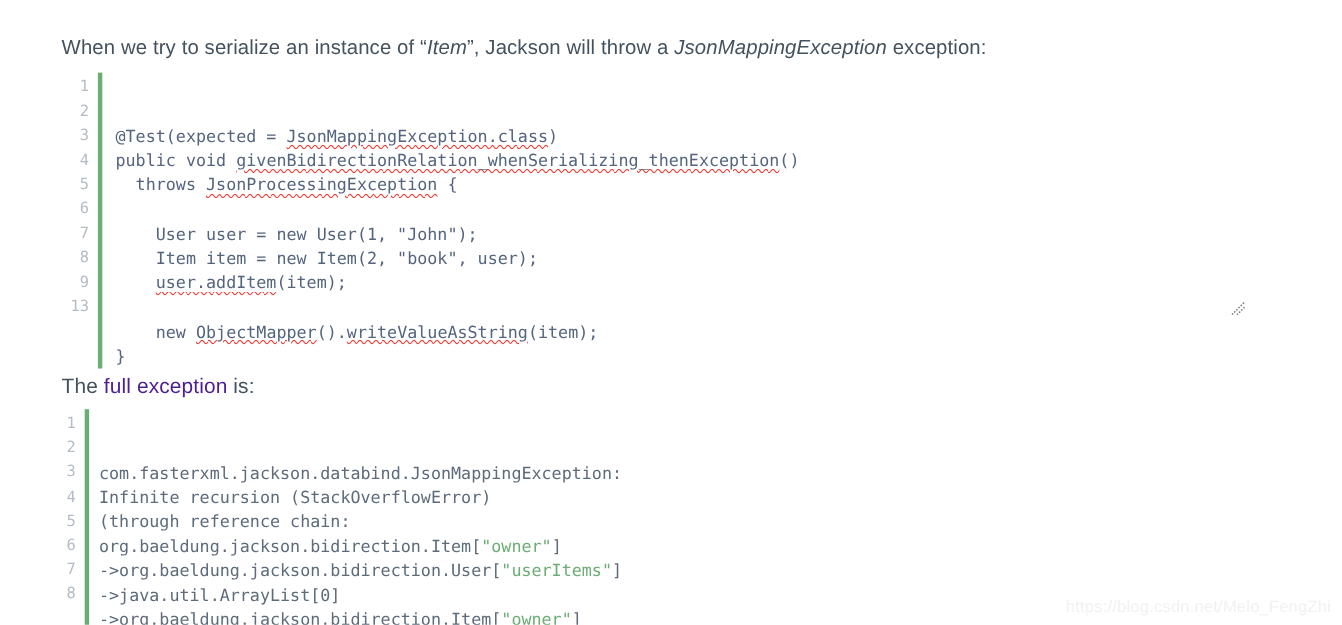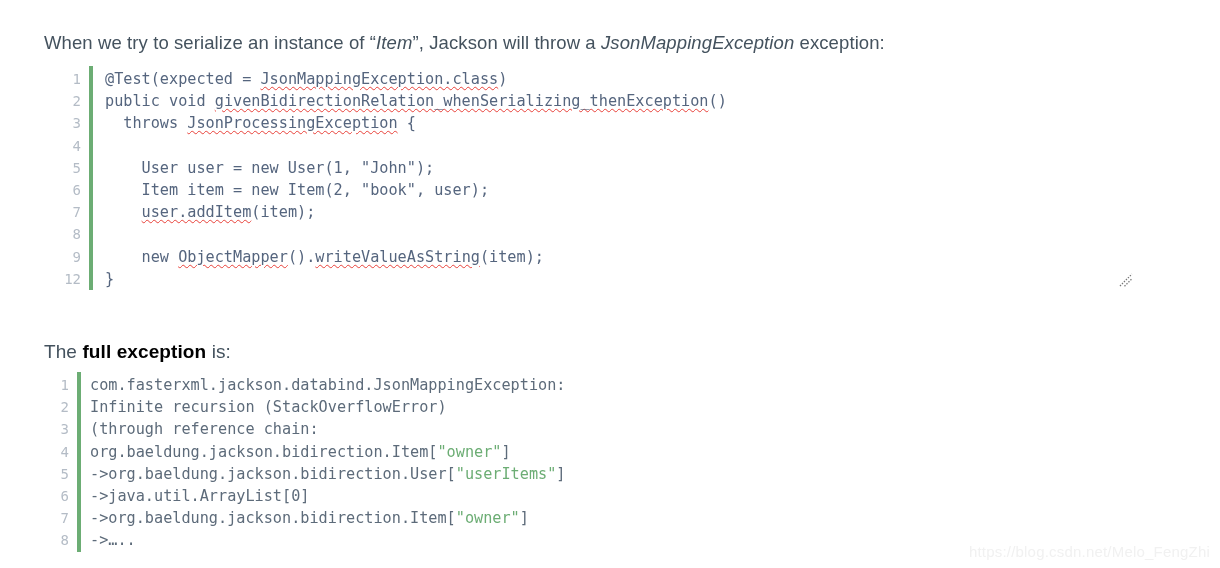--- a/index.html
+++ b/index.html
@@ -13,29 +13,29 @@
     position: relative;
     overflow: hidden;
     font-family: "Liberation Sans", sans-serif;
     color: #3b4a56;
     -webkit-font-smoothing: antialiased;
   }
 
   
   .prose {
     position: absolute;
-    left: 44px;
+    left: 56px;
     font-size: 18.5px;
     line-height: 1.35;
     color: #44525e;
     white-space: nowrap;
     letter-spacing: 0.1px;
   }
   .prose .it { font-style: italic; }
-  .prose .bold { font-weight: bold; color: #000000; }
+  .prose .bold { font-weight: normal; color: #4c1d95; }
 
   #intro-paragraph { top: 12px; }
   #full-exception-paragraph { top: 320px; font-size: 19px; }
 
   
   .code-block {
     position: absolute;
     background: #ffffff;
     font-family: "DejaVu Sans Mono", "Liberation Mono", monospace;
   }
@@ -57,20 +57,21 @@
   }
 
   .accent-bar {
     flex: 0 0 auto;
     background: #6cad74;
   }
 
   .code-area {
     flex: 1 1 auto;
     white-space: pre;
+    margin-top: 45px;
   }
   .code-area .cl { display: block; }
 
   
   #code-block-serialize {
     left: 55px;
     top: 66px;
     width: 1115px;
     height: 228px;
   }
@@ -164,21 +165,21 @@
     <div class="gutter">
         <span class="ln">1</span>
         <span class="ln">2</span>
         <span class="ln">3</span>
         <span class="ln">4</span>
         <span class="ln">5</span>
         <span class="ln">6</span>
         <span class="ln">7</span>
         <span class="ln">8</span>
         <span class="ln">9</span>
-        <span class="ln">12</span>
+        <span class="ln">13</span>
       </div>
     <div class="accent-bar"></div>
     <div class="code-area"><span class="cl">@Test(expected = <span class="sq">JsonMappingException.class</span>)</span><span class="cl">public void <span class="sq">givenBidirectionRelation_whenSerializing_thenException</span>()</span><span class="cl">  throws <span class="sq">JsonProcessingException</span> {</span><span class="cl">&nbsp;</span><span class="cl">    User user = new User(1, "John");</span><span class="cl">    Item item = new Item(2, "book", user);</span><span class="cl">    <span class="sq">user.addItem</span>(item);</span><span class="cl">&nbsp;</span><span class="cl">    new <span class="sq">ObjectMapper</span>().<span class="sq">writeValueAsString</span>(item);</span><span class="cl">}</span></div>
   </div>
 </div>
 
 <p class="prose" id="full-exception-paragraph"><span>The </span><span class="bold">full exception</span><span> is:</span></p>
 
 <div class="code-block" id="code-block-exception">
   <div class="code-row">

